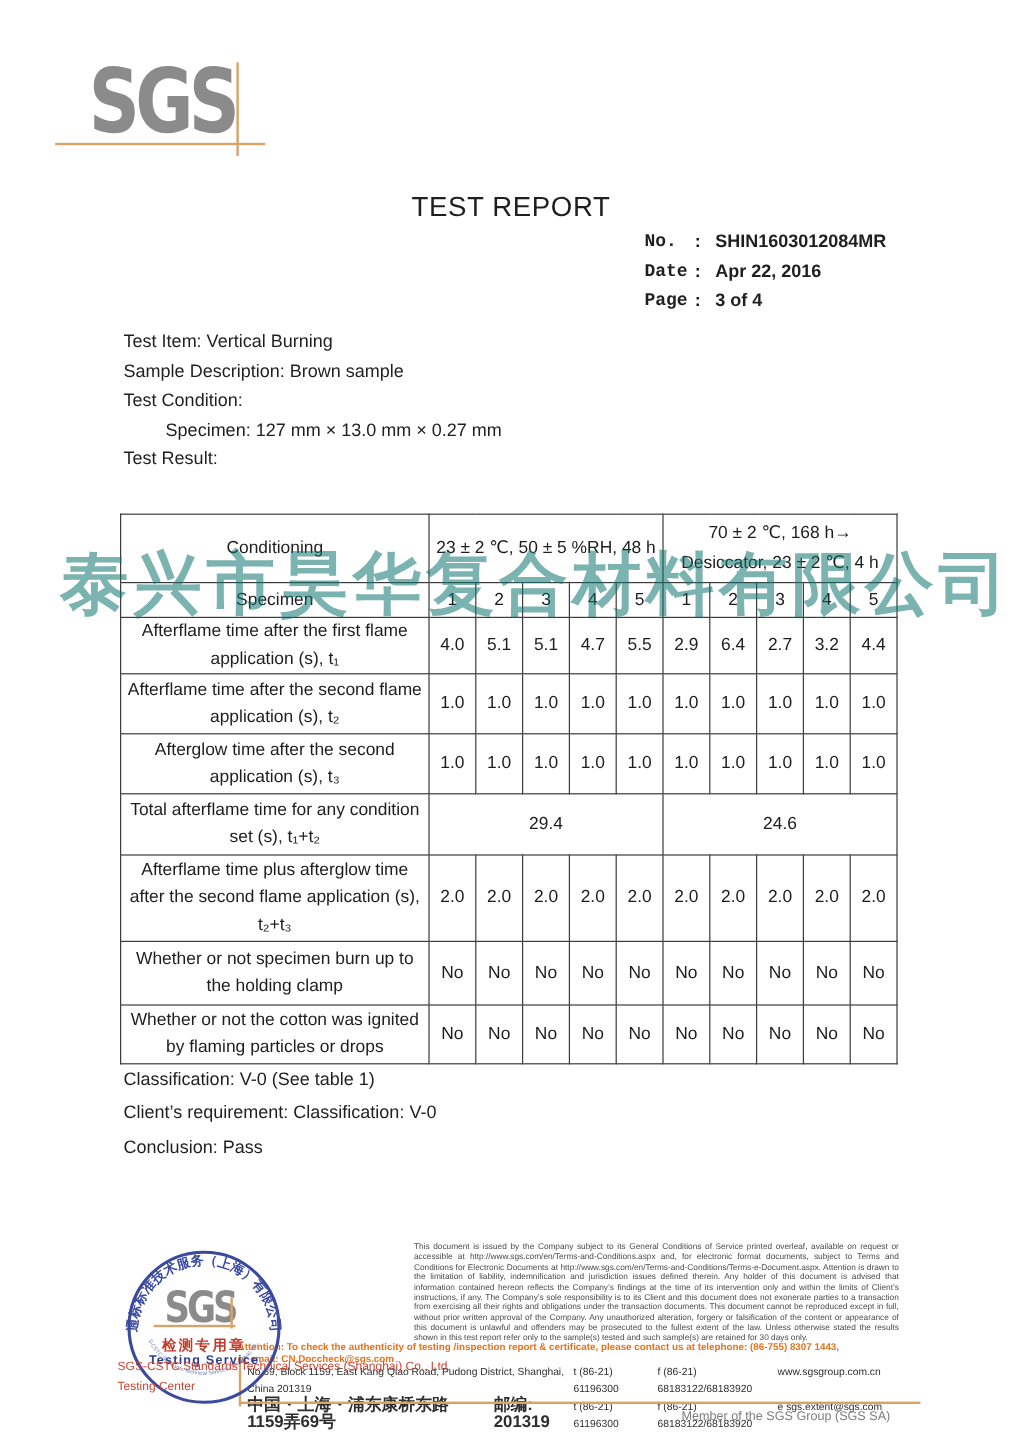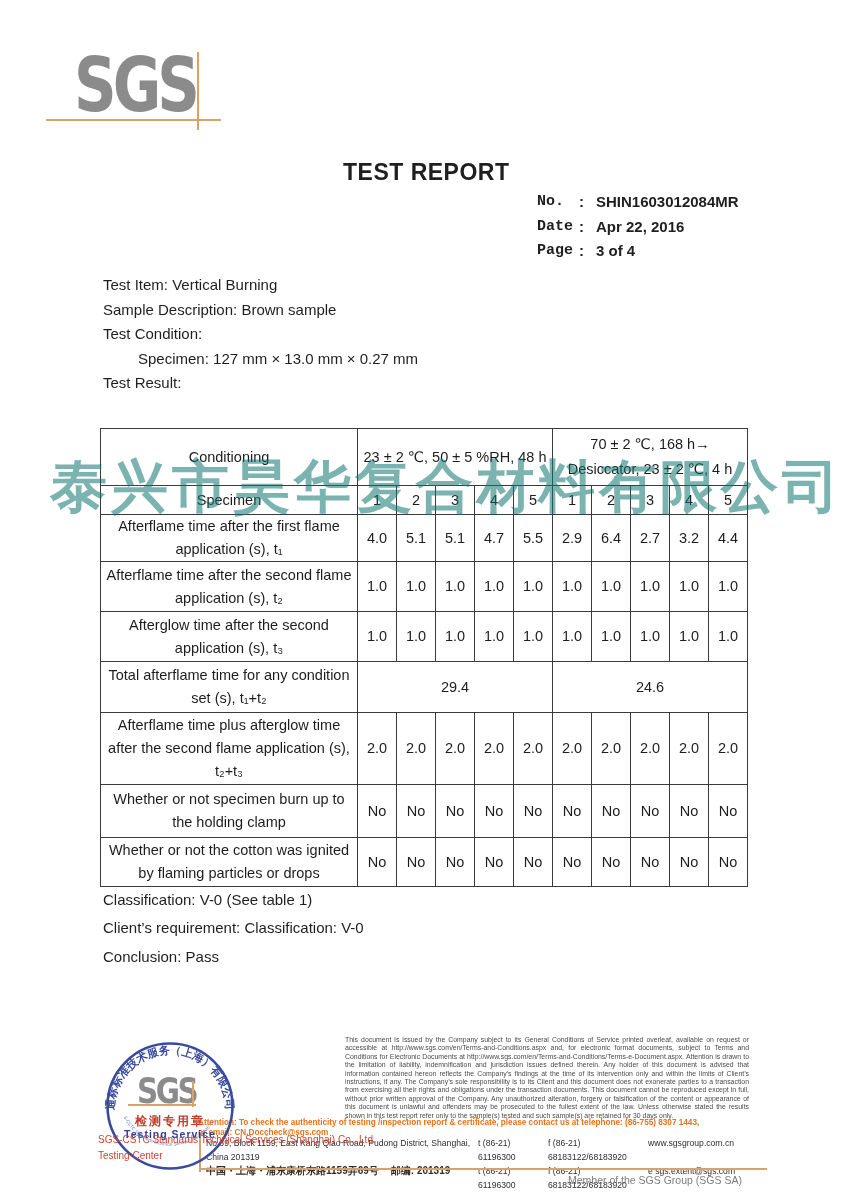--- a/index.html
+++ b/index.html
@@ -13,21 +13,21 @@
   .sgs-logo {
     position:absolute; left:74px; top:50px;
     font-family:"DejaVu Sans",sans-serif; font-weight:bold;
     font-size:74px; line-height:70px; letter-spacing:-5px;
     color:#8b8b8b; transform:scaleX(0.80); transform-origin:left top;
   }
   .logo-hline { position:absolute; left:46px; top:119px; width:175px; height:2px; background:#d8a369; }
   .logo-vline { position:absolute; left:197px; top:52px; width:2px; height:78px; background:#d8a369; }
 
   
-  .report-title { position:absolute; left:343px; top:159px; font-size:23px; font-weight:bold; letter-spacing:0.5px; }
+  .report-title { position:absolute; left:343px; top:159px; font-size:23px; font-weight:normal; letter-spacing:0.5px; }
   .meta { position:absolute; left:537px; top:190px; font-size:15px; font-weight:bold; }
   .meta-row { display:flex; line-height:24.5px; }
   .m-label { width:42px;font-family:Liberation Mono, monospace; }
   .m-colon { width:17px; }
 
   
   .info { position:absolute; left:103px; top:273px; font-size:15px; line-height:24.6px; }
   .indent { padding-left:35px; }
 
   
@@ -68,21 +68,21 @@
     font-size:6.9px; line-height:8.4px; color:#4a4a4a; text-align:justify;
   }
   .attention {
     position:absolute; left:198px; top:1118px; width:552px;
     color:#e8721c; font-weight:bold; font-size:8.2px; line-height:9.8px;
   }
   .addr { position:absolute; left:206px; top:1137px; width:542px; font-size:8.6px; color:#2e2e2e; }
   .addr-row { display:flex; line-height:13.5px; align-items:baseline; }
   .addr-a { width:272px; display:flex; }
   .addr-zip { margin-left:12px; }
-  .addr-row.cn .addr-a { font-weight:bold; font-size:10px;text-align:center; }
+  .addr-row.cn .addr-a { font-weight:bold; font-size:14px; }
   .addr-b { width:70px; } .addr-c { width:100px; } .addr-d { flex:1; }
   .foot-vline { position:absolute; left:199px; top:1136px; width:2px; height:36px; background:#d8a369; }
   .foot-hline { position:absolute; left:199px; top:1168px; width:568px; height:2px; background:#d8a369; }
   .member { position:absolute; left:568px; top:1174px; font-size:10.5px; color:#7d7d7d; }
 
   
   .stamp { position:absolute; left:104px; top:1040px; width:132px; height:132px; z-index:10; }
   .stamp svg { position:absolute; left:0; top:0; }
   .stamp-sgs {
     position:absolute; left:33px; top:34px;

